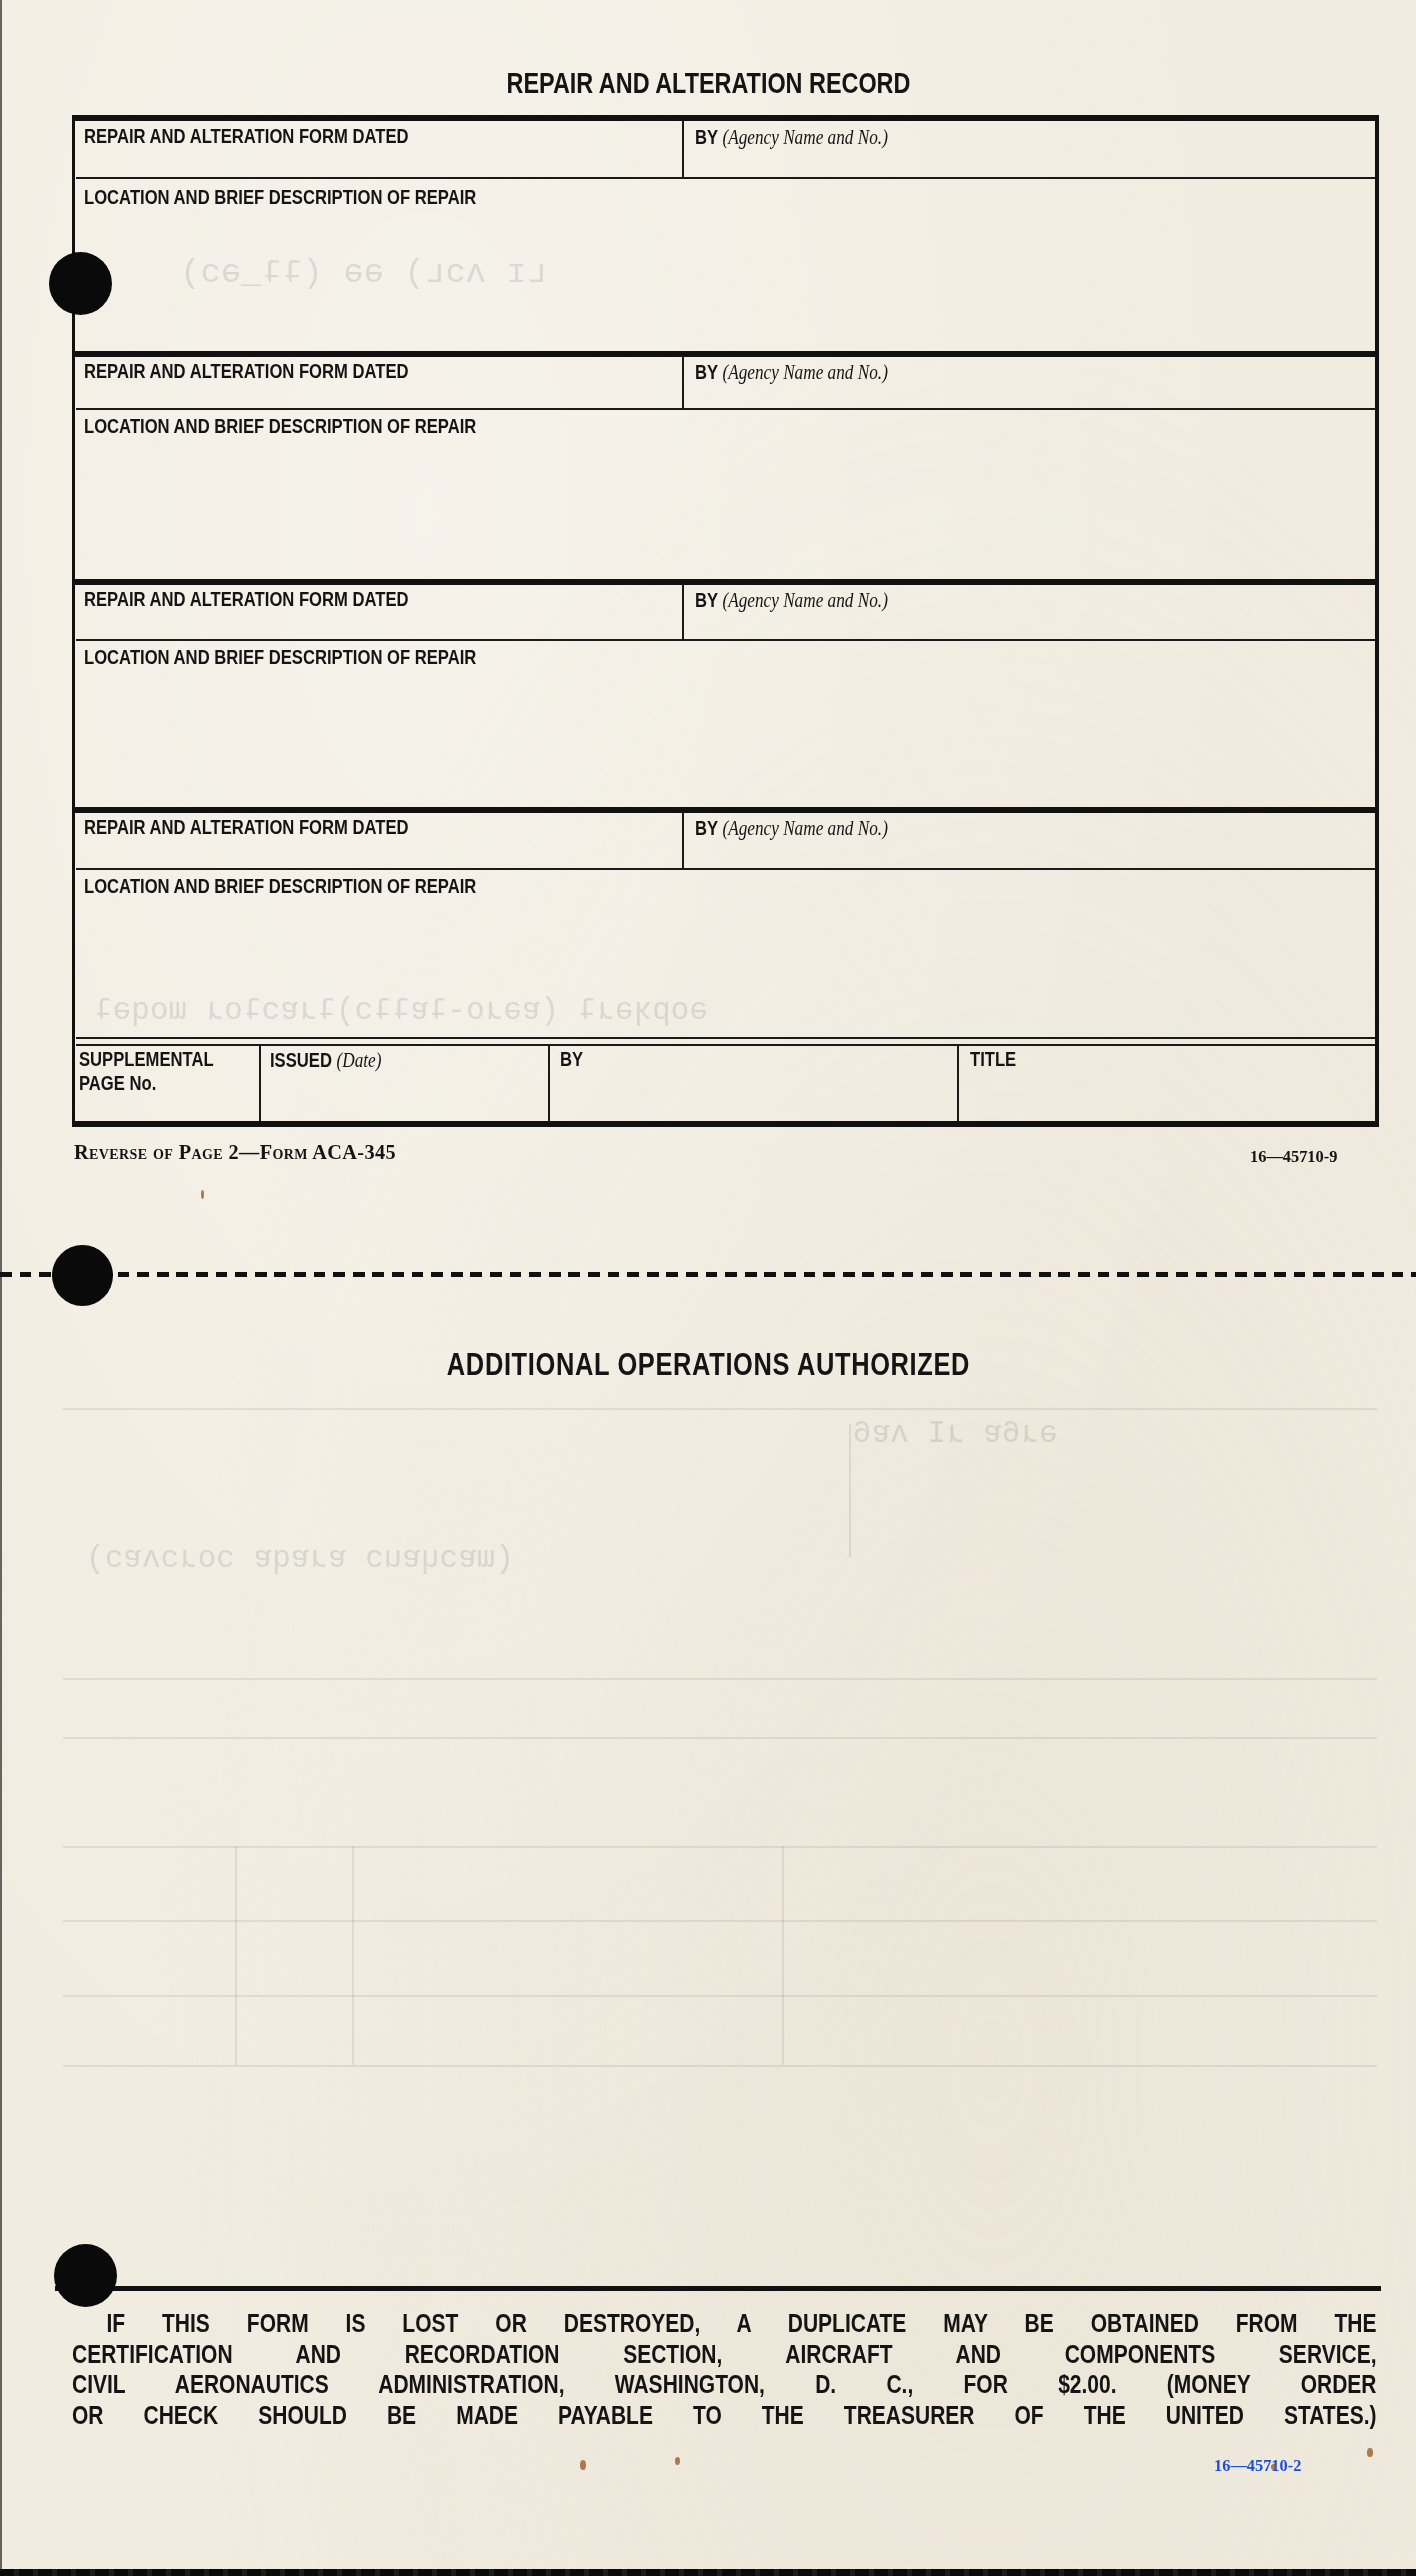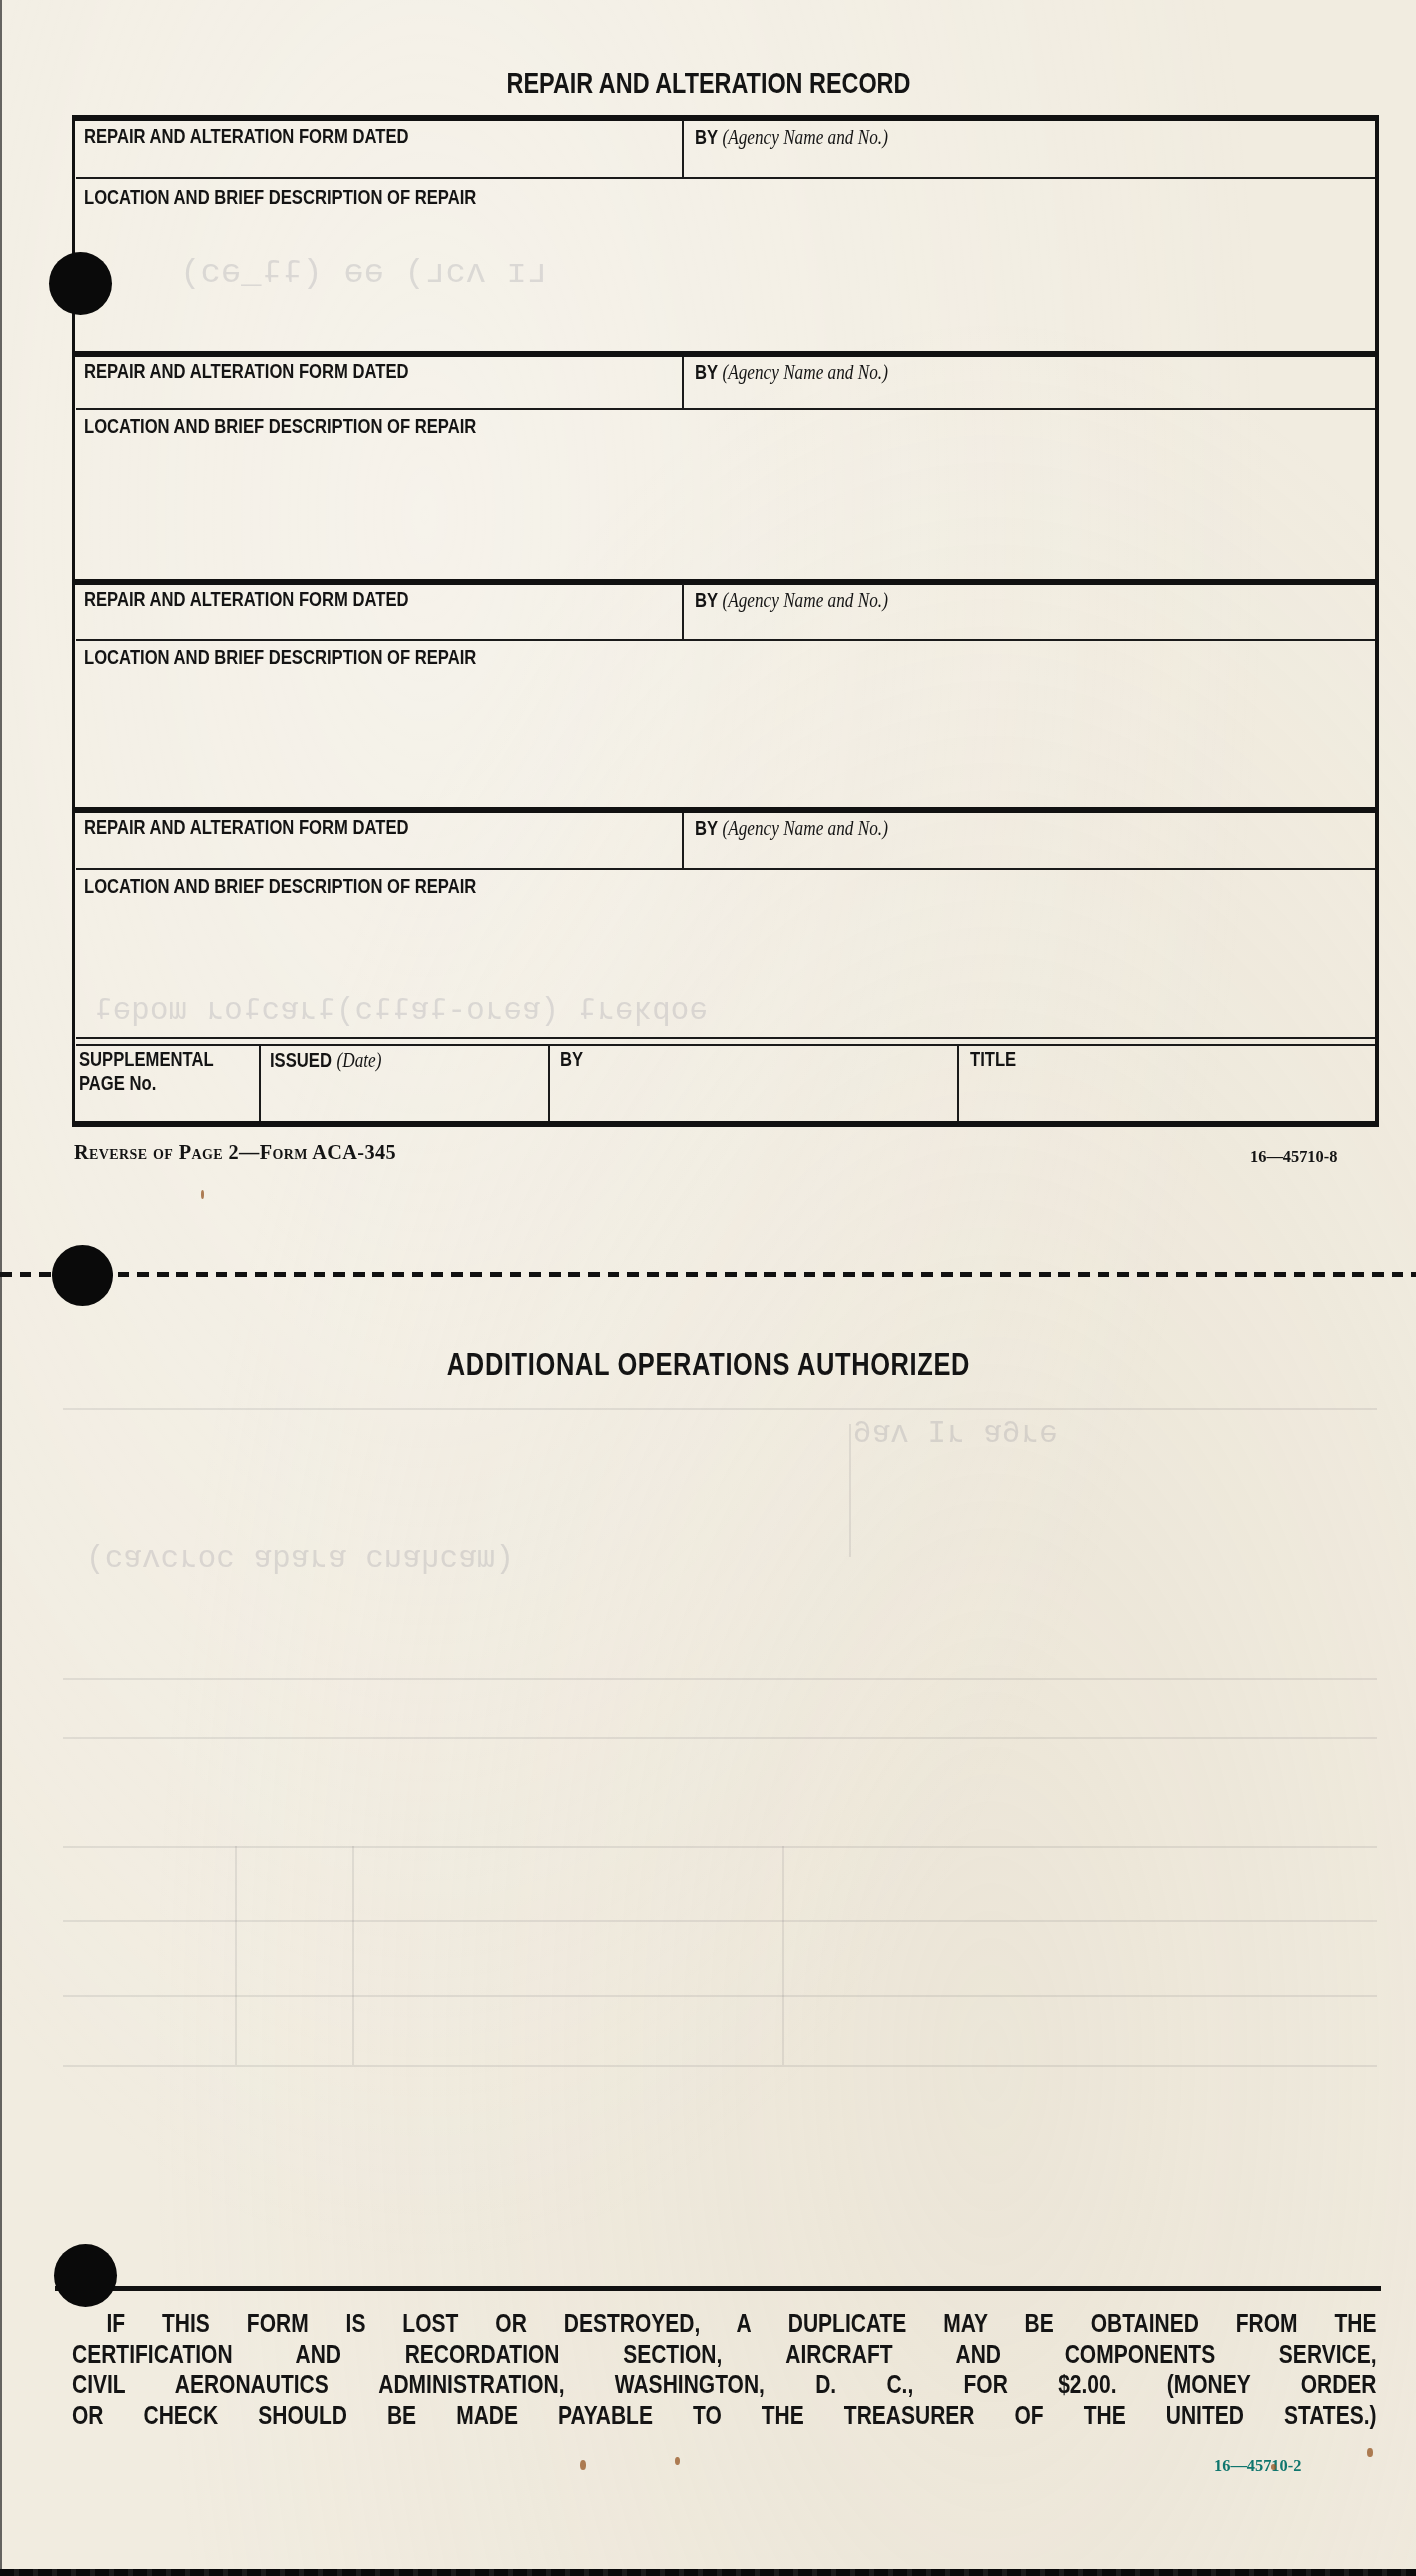--- a/index.html
+++ b/index.html
@@ -59,21 +59,21 @@
     position: absolute; left: 72px; top: 2308px; width: 1306px;
     font-weight: bold; font-size: 25px; line-height: 30.5px;
     text-align: justify; text-align-last: justify;
     transform: scaleX(0.84); transform-origin: left top;
     width: 1553px;
   }
   .notice p { margin: 0; white-space: nowrap; }
   .notice p.first { padding-left: 41px; }
   .form-code-2 {
     position: absolute; left: 1214px; top: 2456px; font-family: "Liberation Serif", serif;
-    font-weight: bold; font-size: 16.4px; color: #0f766e;
+    font-weight: bold; font-size: 16.4px; color: #1d4ed8;
   }
 
   .hole { position: absolute; border-radius: 50%; background: #0a0a0a; }
   .edge-left { position: absolute; left: 0; top: 0; width: 2.3px; height: 2576px; background: #2a2a2a; opacity: 0.7; }
   .edge-bottom {
     position: absolute; left: 0; top: 2569px; width: 1417px; height: 7px;
     background: repeating-linear-gradient(90deg, #0a0a0a 0 14px, #1c1c1c 14px 19px);
   }
 
   
@@ -161,21 +161,21 @@
 <div class="label" style="left:560px; top:1048px;">BY</div>
 <div class="vdiv" style="left:957px; top:1046px; height:78px;"></div>
 <div class="label" style="left:970px; top:1048px;">TITLE</div>
 <div class="abs" style="left:78px; top:1095px; width:178px; height:26.6px;"></div>
 <div class="abs" style="left:263px; top:1076px; width:283px; height:45px;"></div>
 <div class="abs" style="left:551px; top:1076px; width:403px; height:45px;"></div>
 <div class="abs" style="left:961px; top:1076px; width:413px; height:45px;"></div>
 <div class="hthick" style="top:1121px; height:6.3px;"></div>
 
 <div class="footer-left">Reverse of Page 2—Form ACA-345</div>
-<div class="footer-right">16—45710-8</div>
+<div class="footer-right">16—45710-9</div>
 
 <div class="dashed"></div>
 
 <div class="section-heading">ADDITIONAL OPERATIONS AUTHORIZED</div>
 <div class="abs" style="left:72px; top:1408px; width:1306px; height:860px;"></div>
 
 <div class="notice-line"></div>
 <div class="notice">
   <p class="first">IF THIS FORM IS LOST OR DESTROYED, A DUPLICATE  MAY BE OBTAINED FROM THE</p>
   <p>CERTIFICATION AND RECORDATION SECTION, AIRCRAFT AND COMPONENTS SERVICE,</p>

